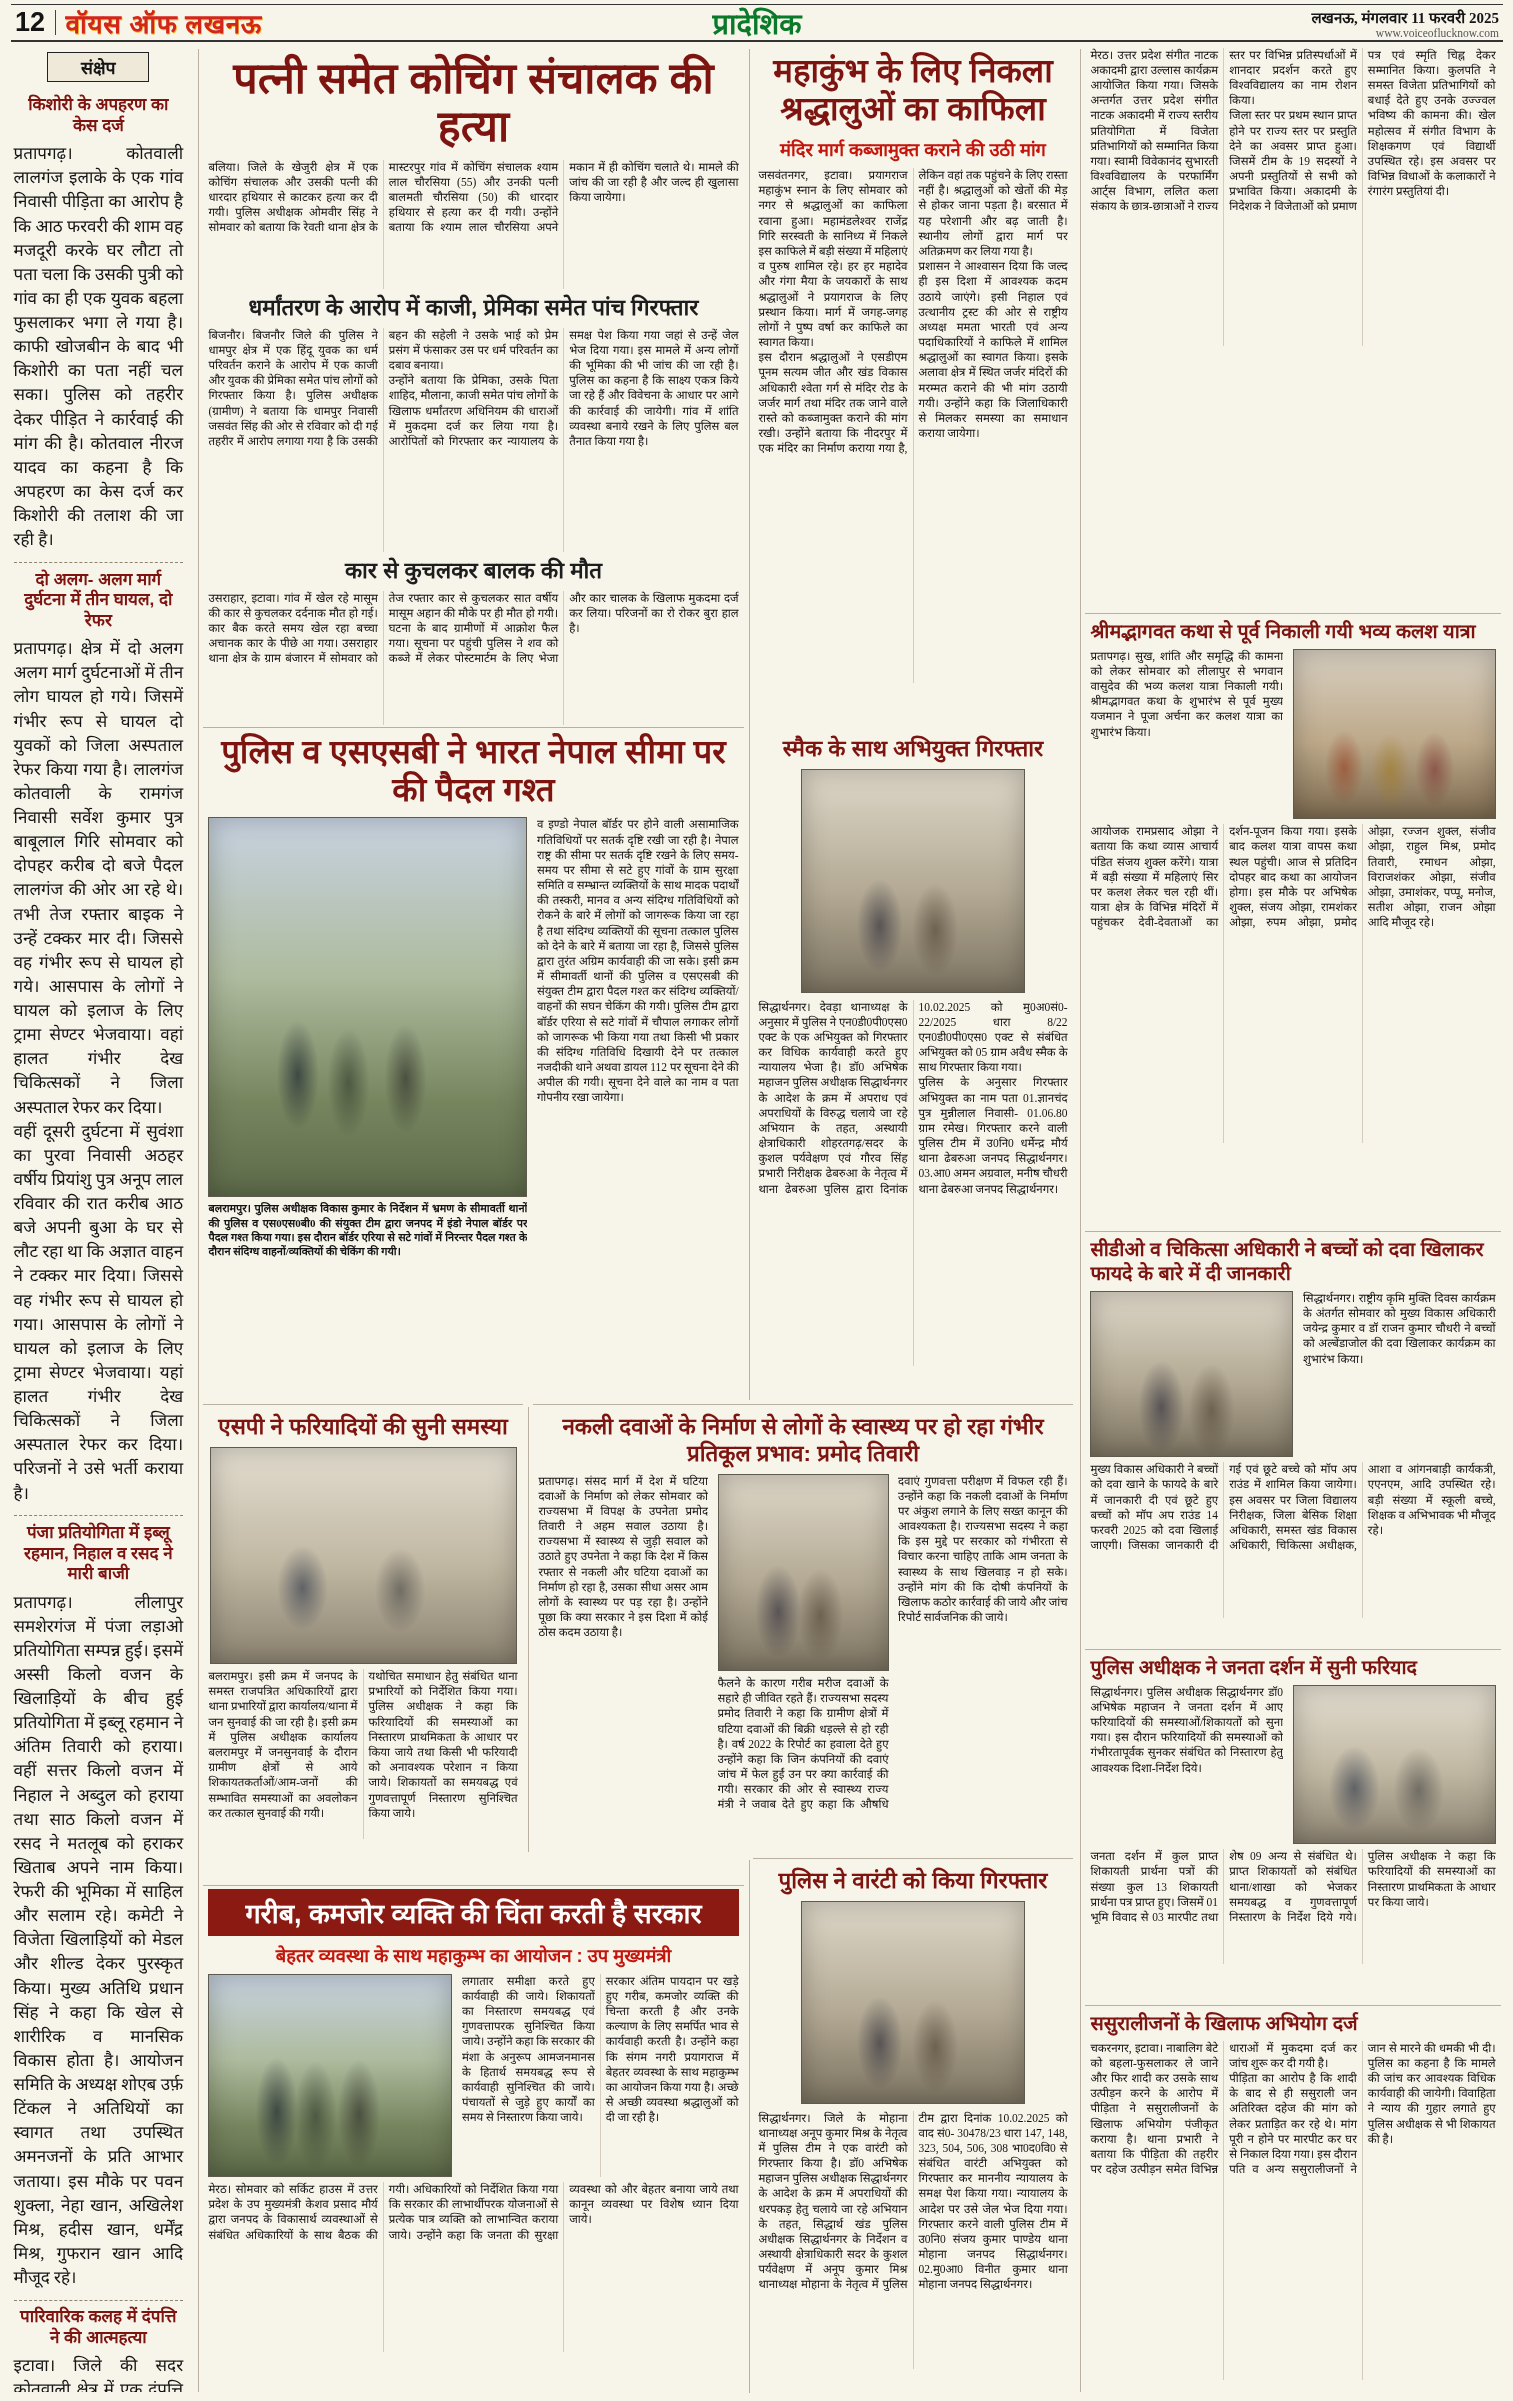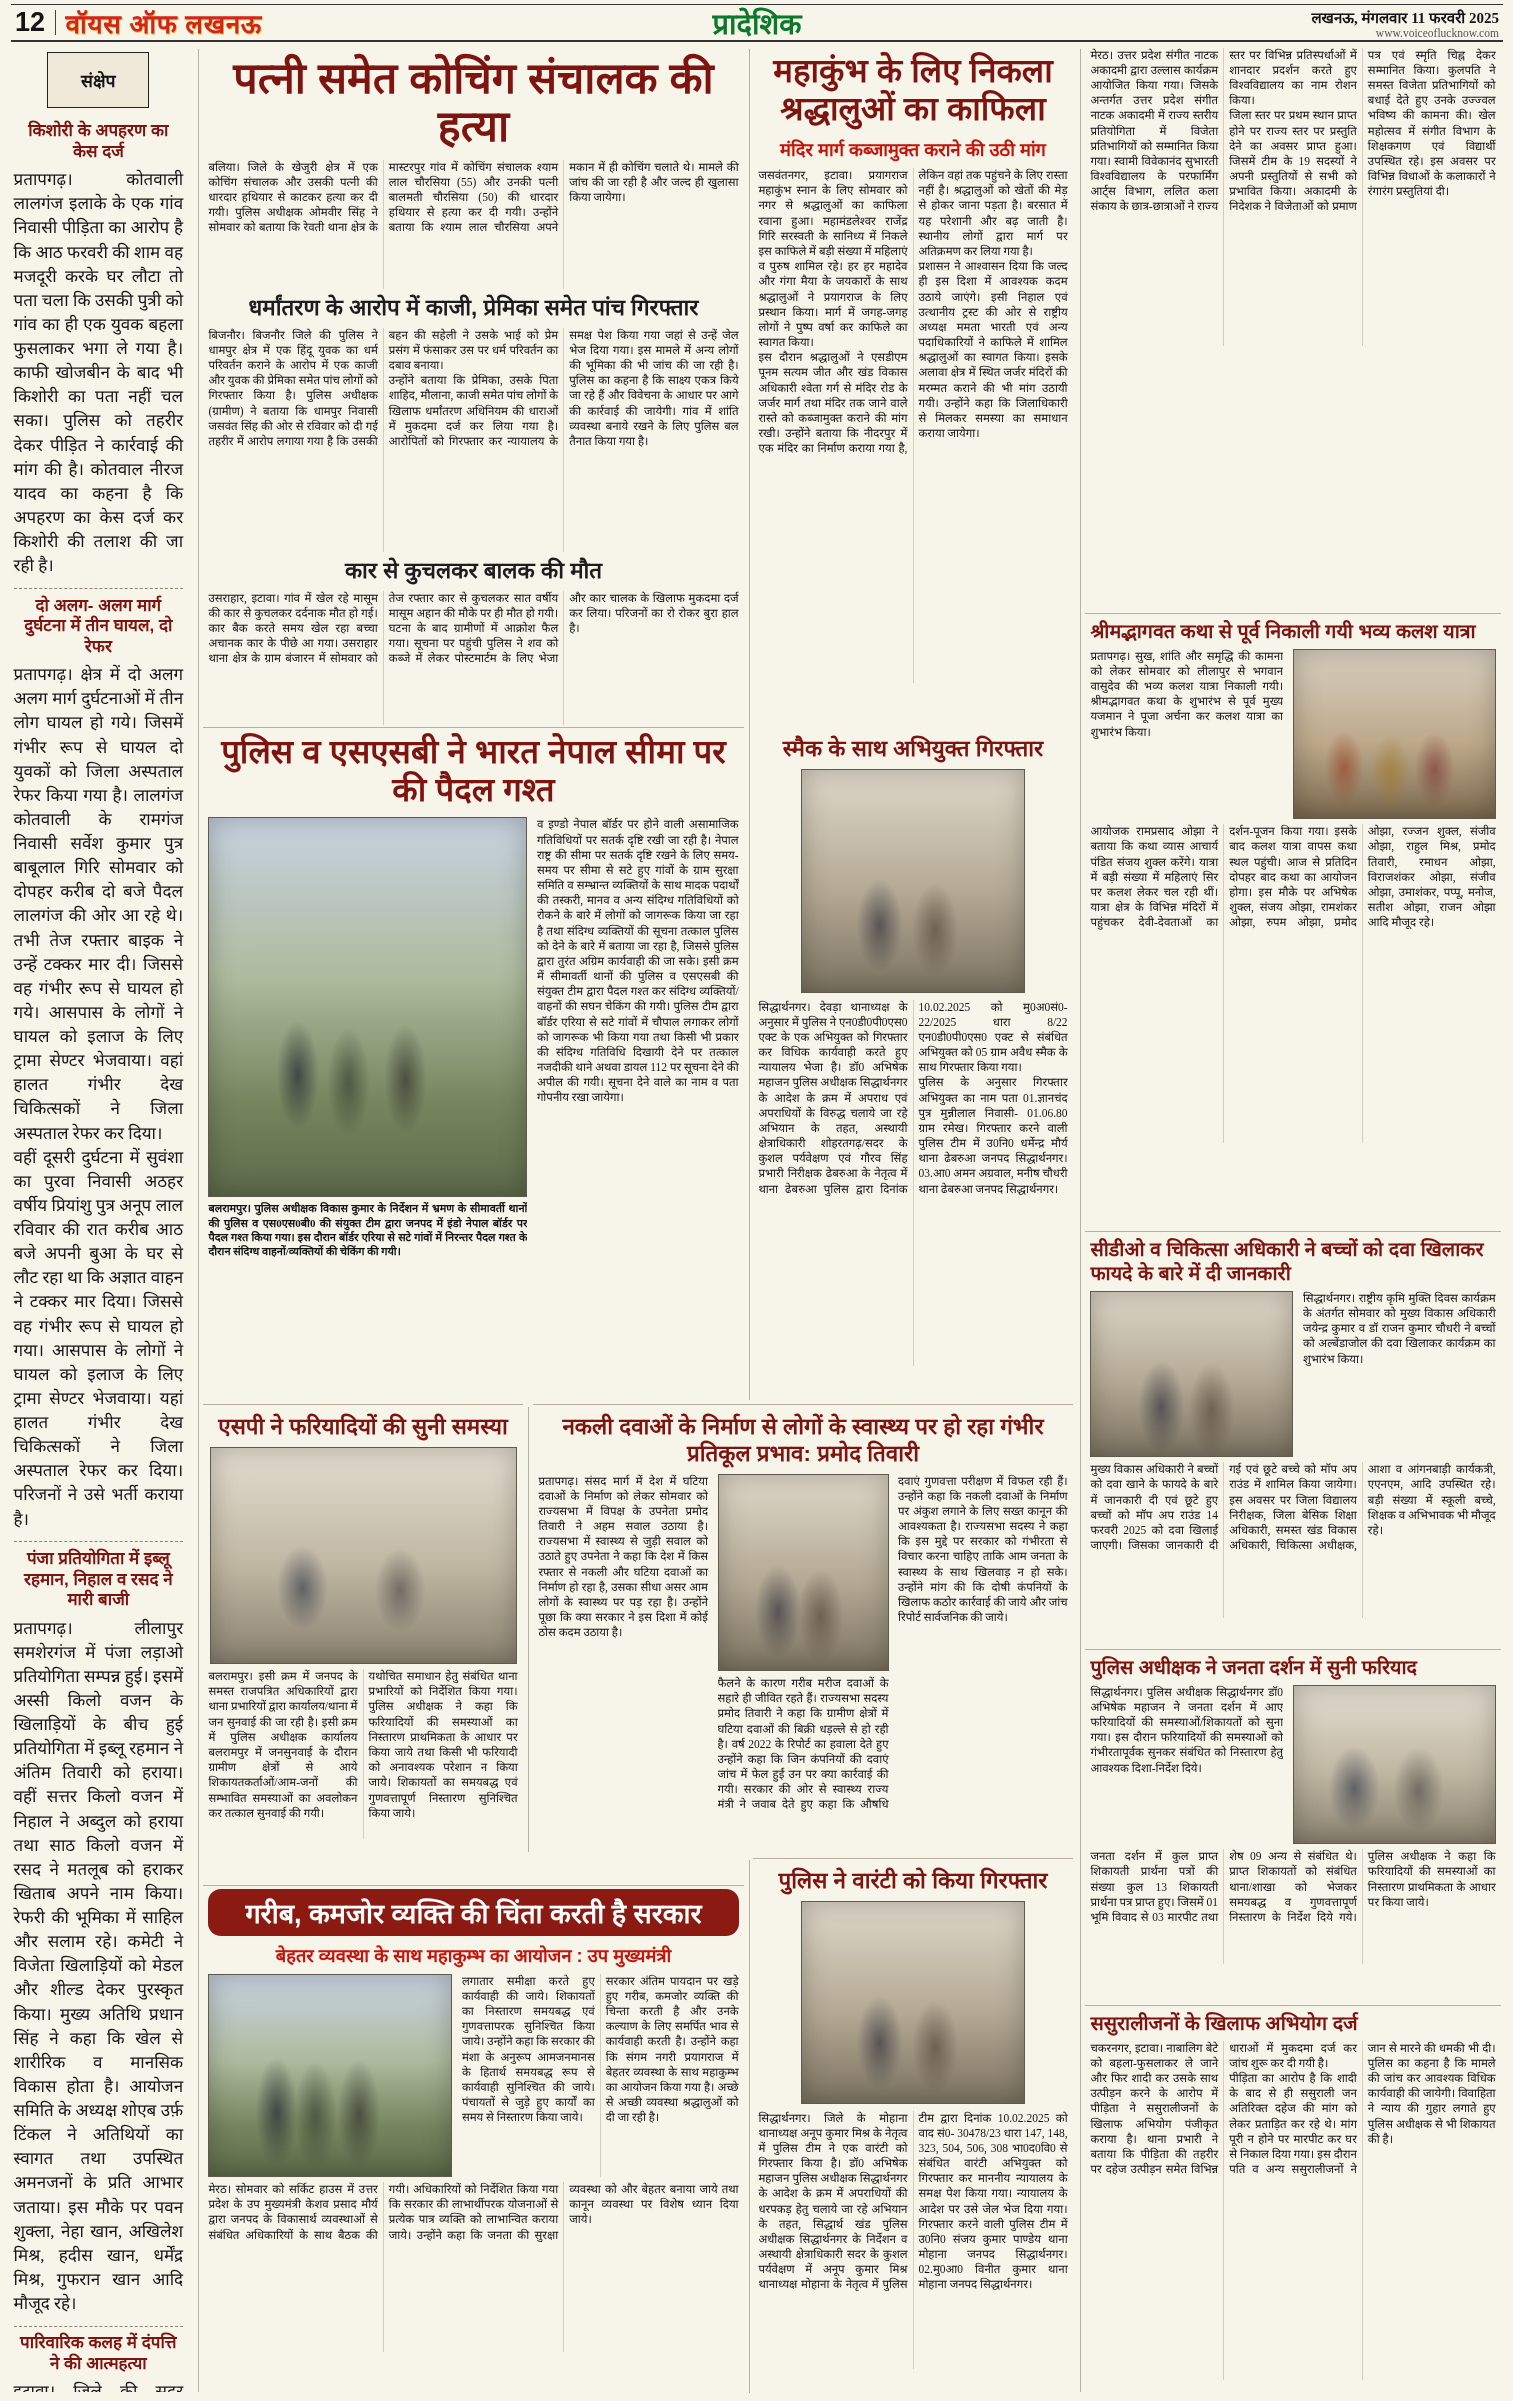--- a/index.html
+++ b/index.html
@@ -30,42 +30,42 @@
   .website{font-size:11.5px; color:#555;}
   
   .vline{position:absolute; width:0.7px; background:#b9b1a0;}
   
   .briefs{
     position:absolute; left:12.2px; top:49px; width:179px; height:2343px;
     padding:2.7px 8.1px 0 1.4px; overflow:hidden;
   }
   .briefs-header{
     width:102px; margin:0 auto 6.8px auto; text-align:center;
-    border:1.4px solid #222; padding:15px 0; font-size:17.6px; font-weight:bold;
+    border:1.4px solid #222; padding:2px 0; font-size:17.6px; font-weight:bold;
     font-family:"Liberation Sans",sans-serif; background:#efe9da;
   }
   .brief{border-bottom:0.7px dashed #8d8572; padding:6.8px 0 9.5px 0;}
   .brief h3{
     font-size:17px; line-height:1.22; color:#7e1410; text-align:center;
     font-family:"Liberation Sans",sans-serif; margin-bottom:5.4px;
   }
   .brief p{font-size:17px; line-height:1.42; text-align:justify; white-space:pre-line;}
   
   .art{position:absolute; overflow:hidden; padding:2.7px 5.4px;}
   .hl{color:#7e1410; font-family:"Liberation Sans",sans-serif; font-weight:bold; text-align:center;}
   .hl-xl{font-size:43px; line-height:1.12; margin:4.1px 0 9.5px 0;}
   .hl-lg{font-size:33px; line-height:1.15; margin:2.7px 0 8.1px 0;}
   .hl-md{font-size:22.4px; line-height:1.2; margin:6.8px 0 5.4px 0;}
   .hl-sm{font-size:19.7px; line-height:1.22; margin:2.7px 0 5.4px 0; text-align:left;}
   .hl-dark{color:#1d1d1d;}
   .subhead{color:#c4150c; font-size:18.3px; font-weight:bold; text-align:center;
            font-family:"Liberation Sans",sans-serif; margin:0 0 6.8px 0;}
   .banner{
     background:#8a1a12; color:#fff; font-size:27px; font-weight:bold; text-align:center;
-    font-family:"Liberation Sans",sans-serif; padding:5.4px 2.7px; margin-bottom:5.4px;border-radius:13px;
+    font-family:"Liberation Sans",sans-serif; padding:5.4px 2.7px; margin-bottom:5.4px;
   }
   .body{
     font-size:11.5px; line-height:1.32; text-align:justify; white-space:pre-line;
     overflow:hidden; column-gap:11px; column-rule:0.7px solid #d4cdbc;
   }
   .cols2{column-count:2;}
   .cols3{column-count:3;}
   .row{display:flex; gap:9.5px; margin-bottom:5.4px;}
   .rule-top{border-top:0.7px solid #b9b1a0;}
   

